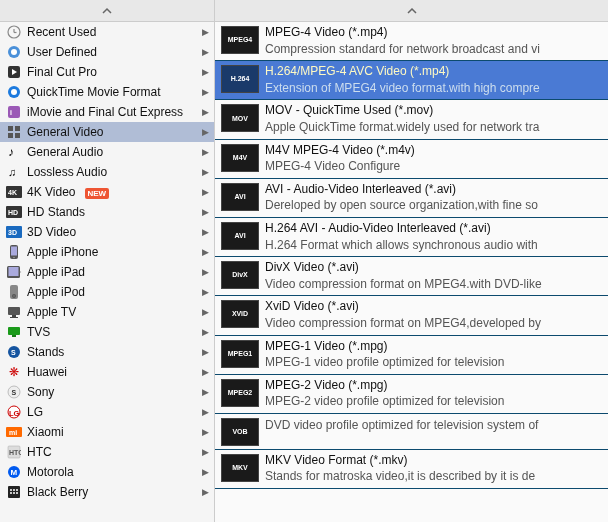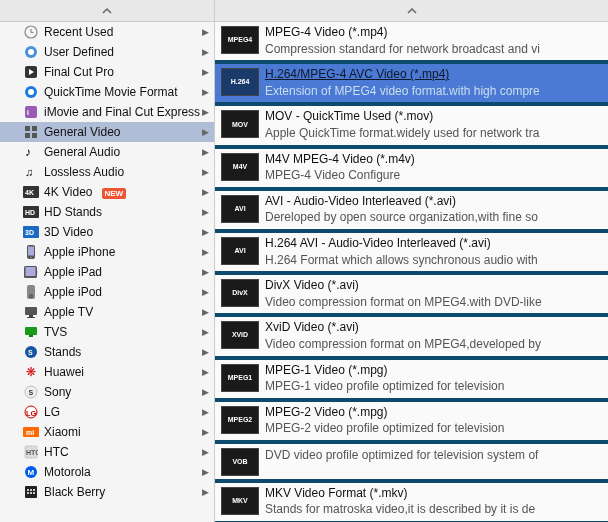--- a/index.html
+++ b/index.html
@@ -31,21 +31,21 @@
       background: #e8e8e8;
       border-bottom: 1px solid #ccc;
       display: flex;
       align-items: center;
       justify-content: center;
     }
     .left-header svg { width: 10px; height: 10px; }
     .left-item {
       display: flex;
       align-items: center;
-      padding: 2px 4px 2px 23px;
+      padding: 2px 4px 2px 6px;
       height: 20px;
       cursor: pointer;
       user-select: none;
       justify-content: space-between;
     }
     .left-item.selected { background: #b0bdd6; }
     .left-item .item-icon {
       width: 16px;
       height: 16px;
       margin-right: 5px;
@@ -79,26 +79,26 @@
       background: #e8e8e8;
       border-bottom: 1px solid #ccc;
       display: flex;
       align-items: center;
       justify-content: center;
     }
     .right-item {
       display: flex;
       align-items: flex-start;
       padding: 3px 6px;
-      border-bottom: 4px solid #0c4a6e;
+      border-bottom: 1px solid #0c4a6e;
       cursor: pointer;
       min-height: 36px;
     }
     .right-item.selected { background: #4a7ad4; color: white; }
-    .right-item.selected .right-item-title { color: #0f172a; text-decoration: underline; }
+    .right-item.selected .right-item-title { color: #fef9c3; }
     .right-item.selected .right-item-desc { color: #cde; }
     .right-item-icon {
       width: 38px;
       height: 28px;
       background: #222;
       border: 1px solid #444;
       display: flex;
       align-items: center;
       justify-content: center;
       margin-right: 6px;

